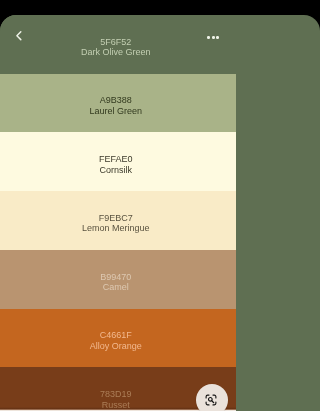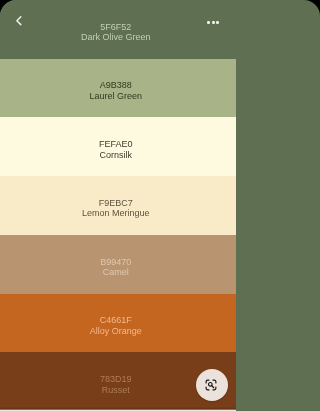--- a/index.html
+++ b/index.html
@@ -1,18 +1,18 @@
 <!DOCTYPE html>
 <html><head>
 <meta charset="utf-8">
 <style>
   html,body{margin:0;padding:0;}
   body{width:236px;height:411px;overflow:hidden;background:#000;
        font-family:"Liberation Sans",sans-serif;-webkit-font-smoothing:antialiased;}
-  .screen{position:absolute;inset:0;border-top-left-radius:16px;border-top-right-radius:16px;overflow:hidden;background:#5F6F52;}
+  .screen{position:absolute;inset:0;border-top-left-radius:16px;border-top-right-radius:16px;overflow:hidden;background:#5F6F52;margin-top:15px;}
   .band{position:absolute;left:0;width:236px;}
   .txt{position:absolute;left:-2.2px;width:236px;text-align:center;}
   .hex{font-size:9px;line-height:10.5px;}
   .nm{font-size:9px;line-height:10.5px;}
   .topbar{position:absolute;top:0;left:0;width:236px;height:42px;z-index:5;}
   .back{position:absolute;left:13.3px;top:11.8px;width:12px;height:12px;}
   .dots{position:absolute;left:207.2px;top:20.7px;display:flex;gap:1.3px;align-items:center;}
   .dot{width:3.2px;height:3.4px;border-radius:1.3px;background:#EDF1E6;}
   .bottomedge{position:absolute;left:0;bottom:0;width:236px;height:4px;background:linear-gradient(to bottom, rgba(40,16,4,0) 0%, rgba(40,16,4,0.22) 42%, rgba(255,253,248,0.10) 58%, rgba(255,253,248,0.80) 80%, #FFFDF8 100%);}
   .fab{position:absolute;left:196.4px;top:368.5px;width:32px;height:32px;border-radius:50%;background:#EAE2DB;

